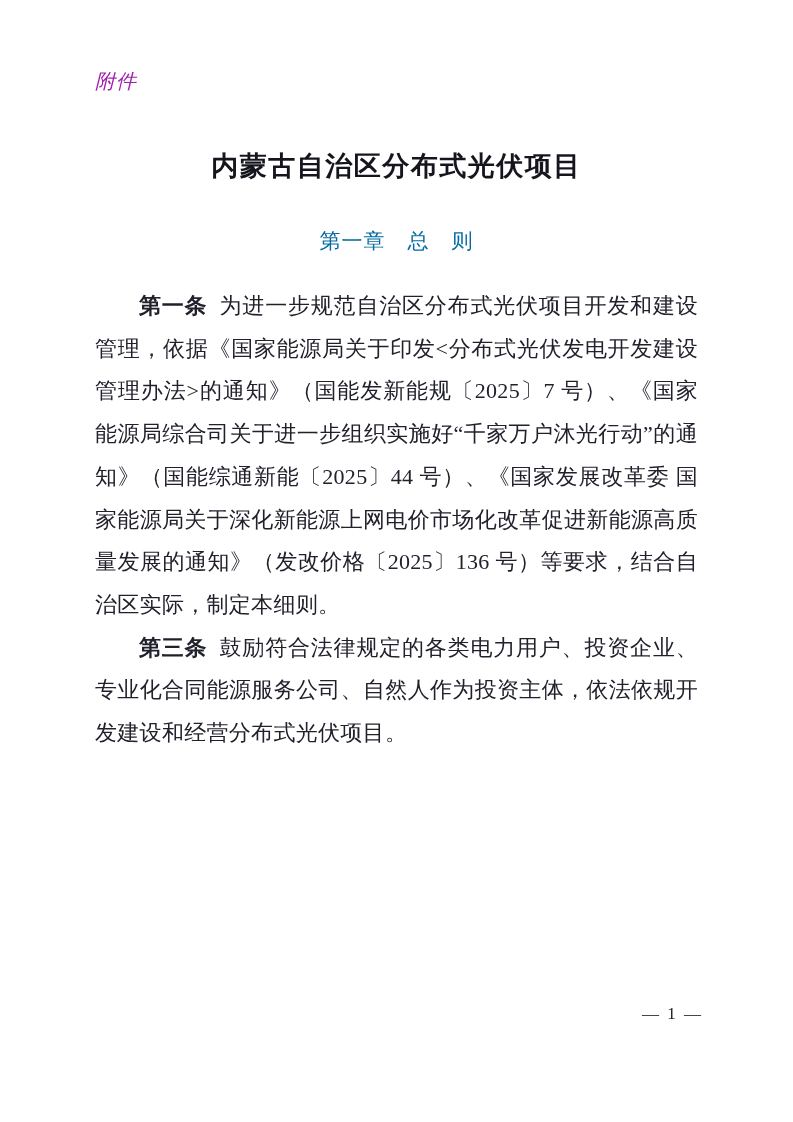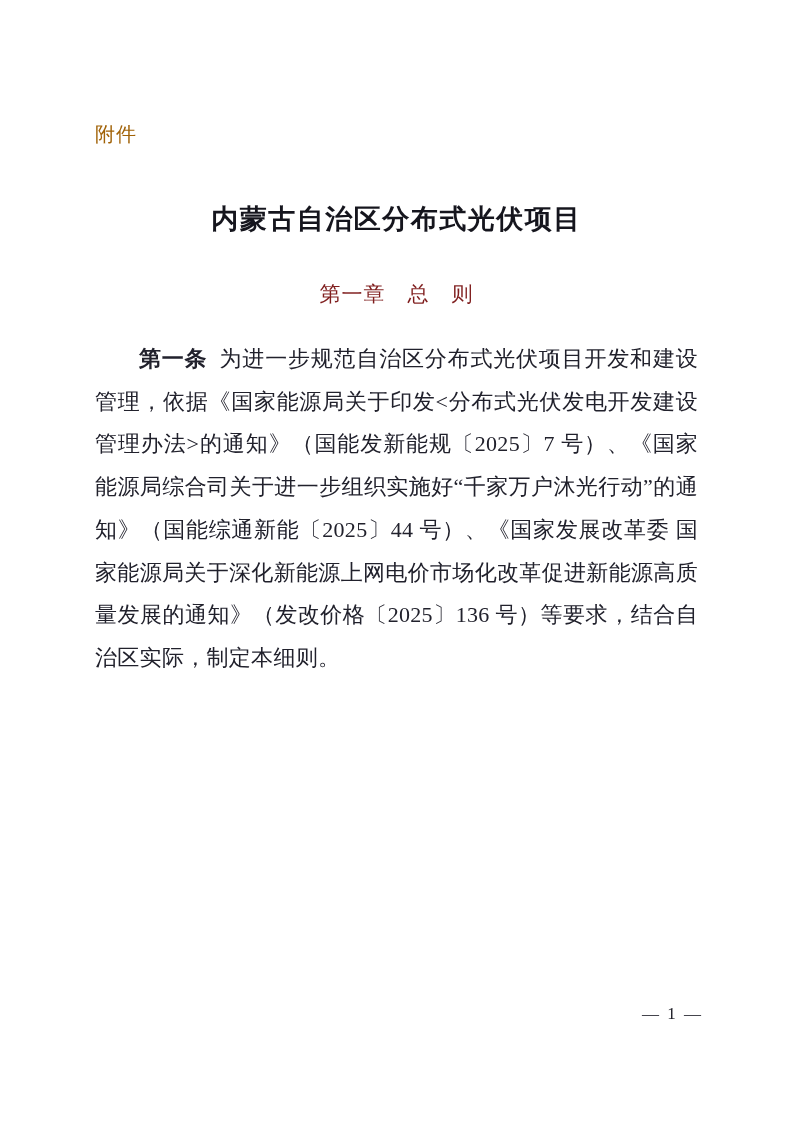--- a/index.html
+++ b/index.html
@@ -13,43 +13,44 @@
     margin: 0 auto;
     background: #ffffff;
     overflow: hidden;
   }
 
   .content {
     padding: 0 95px;
   }
 
   .attachment-label {
-    padding-top: 119px;
+    padding-top: 66px;
     font-size: 20px;
     line-height: 30px;
-    color: #a16207;
+    color: #a21caf;
     letter-spacing: 1px;
+    font-style: italic;
   }
 
   .doc-title {
     margin-top: 47px;
     text-align: center;
     font-size: 27px;
     line-height: 46px;
     font-weight: bold;
     color: #15151d;
     letter-spacing: 1.5px;
   }
 
   .chapter-heading {
     margin-top: 36px;
     text-align: center;
     font-size: 21px;
     line-height: 32px;
-    color: #7f1d1d;
+    color: #0369a1;
     letter-spacing: 1px;
   }
 
   .doc-body {
     margin-top: 28px;
   }
 
   .article {
     font-size: 22px;
     line-height: 42.7px;
@@ -85,18 +86,19 @@
     <div class="doc-title">
       <div>内蒙古自治区分布式光伏项目</div>
     </div>
 
     <div class="chapter-heading">第一章　总　则</div>
 
     <div class="doc-body">
       <p class="article"><span class="article-lead">第一条</span><span>为进一步规范自治区分布式光伏项目开发和建设管理，依据《国家能源局关于印发&lt;分布式光伏发电开发建设管理办法&gt;的通知》（国能发新能规〔2025〕7 号）、《国家能源局综合司关于进一步组织实施好“千家万户沐光行动”的通知》（国能综通新能〔2025〕44 号）、《国家发展改革委 国家能源局关于深化新能源上网电价市场化改革促进新能源高质量发展的通知》（发改价格〔2025〕136 号）等要求，结合自治区实际，制定本细则。</span></p>
 
 
+      <p class="article"><span class="article-lead">第三条</span><span>鼓励符合法律规定的各类电力用户、投资企业、专业化合同能源服务公司、自然人作为投资主体，依法依规开发建设和经营分布式光伏项目。</span></p>
     </div>
 
   </div>
 
   <div class="page-number">— 1 —</div>
 </div>
 
 </body></html>

